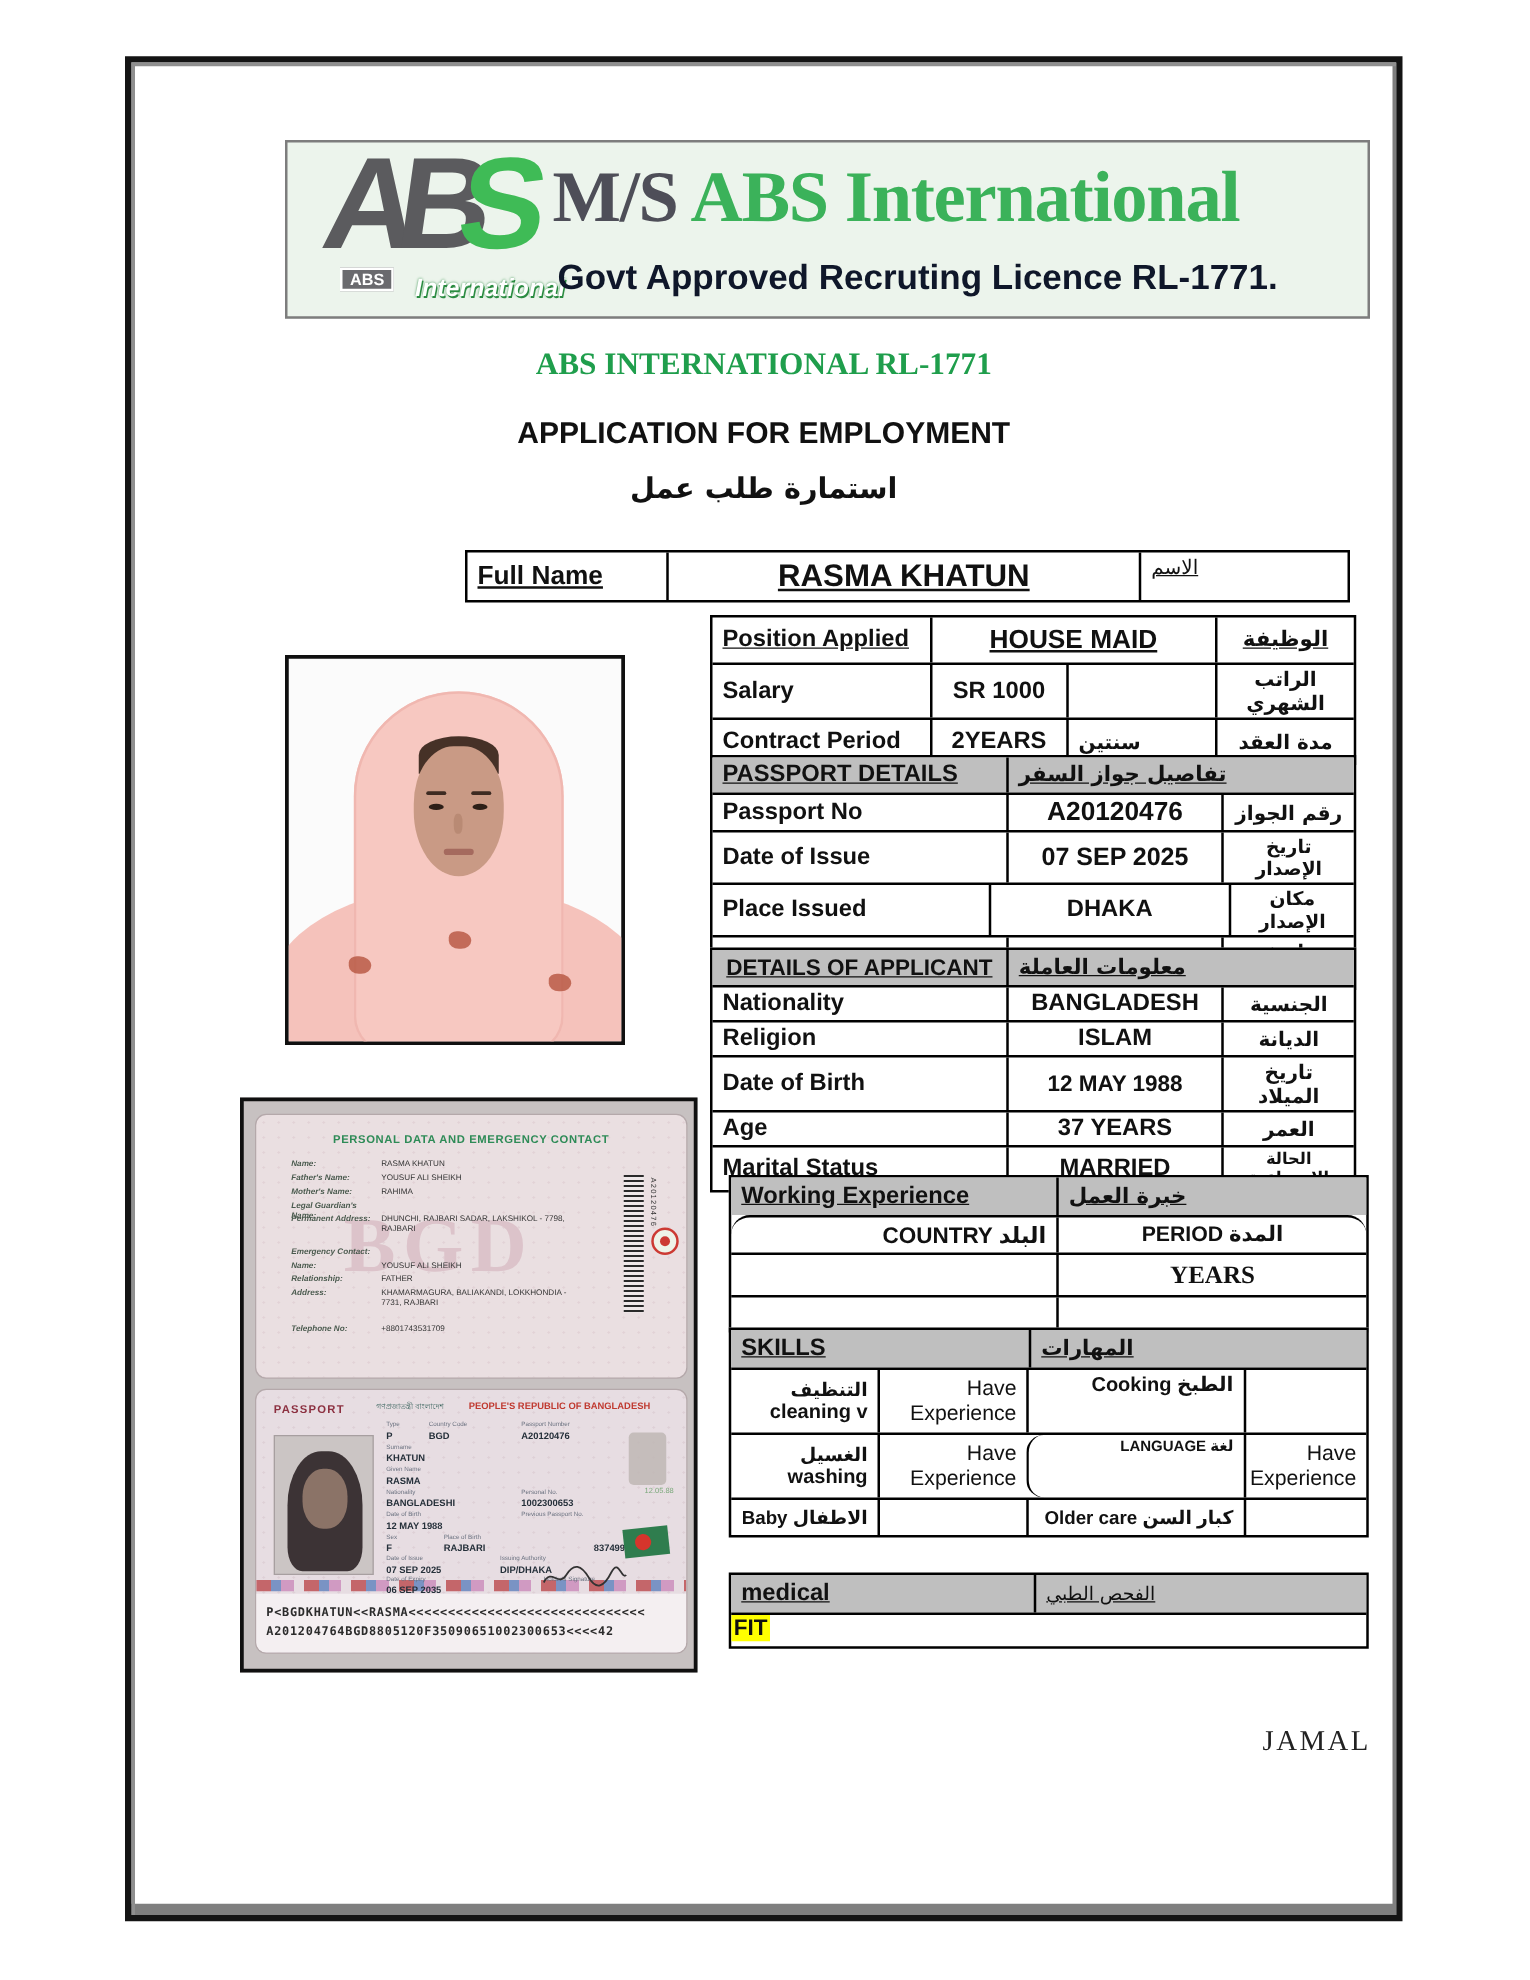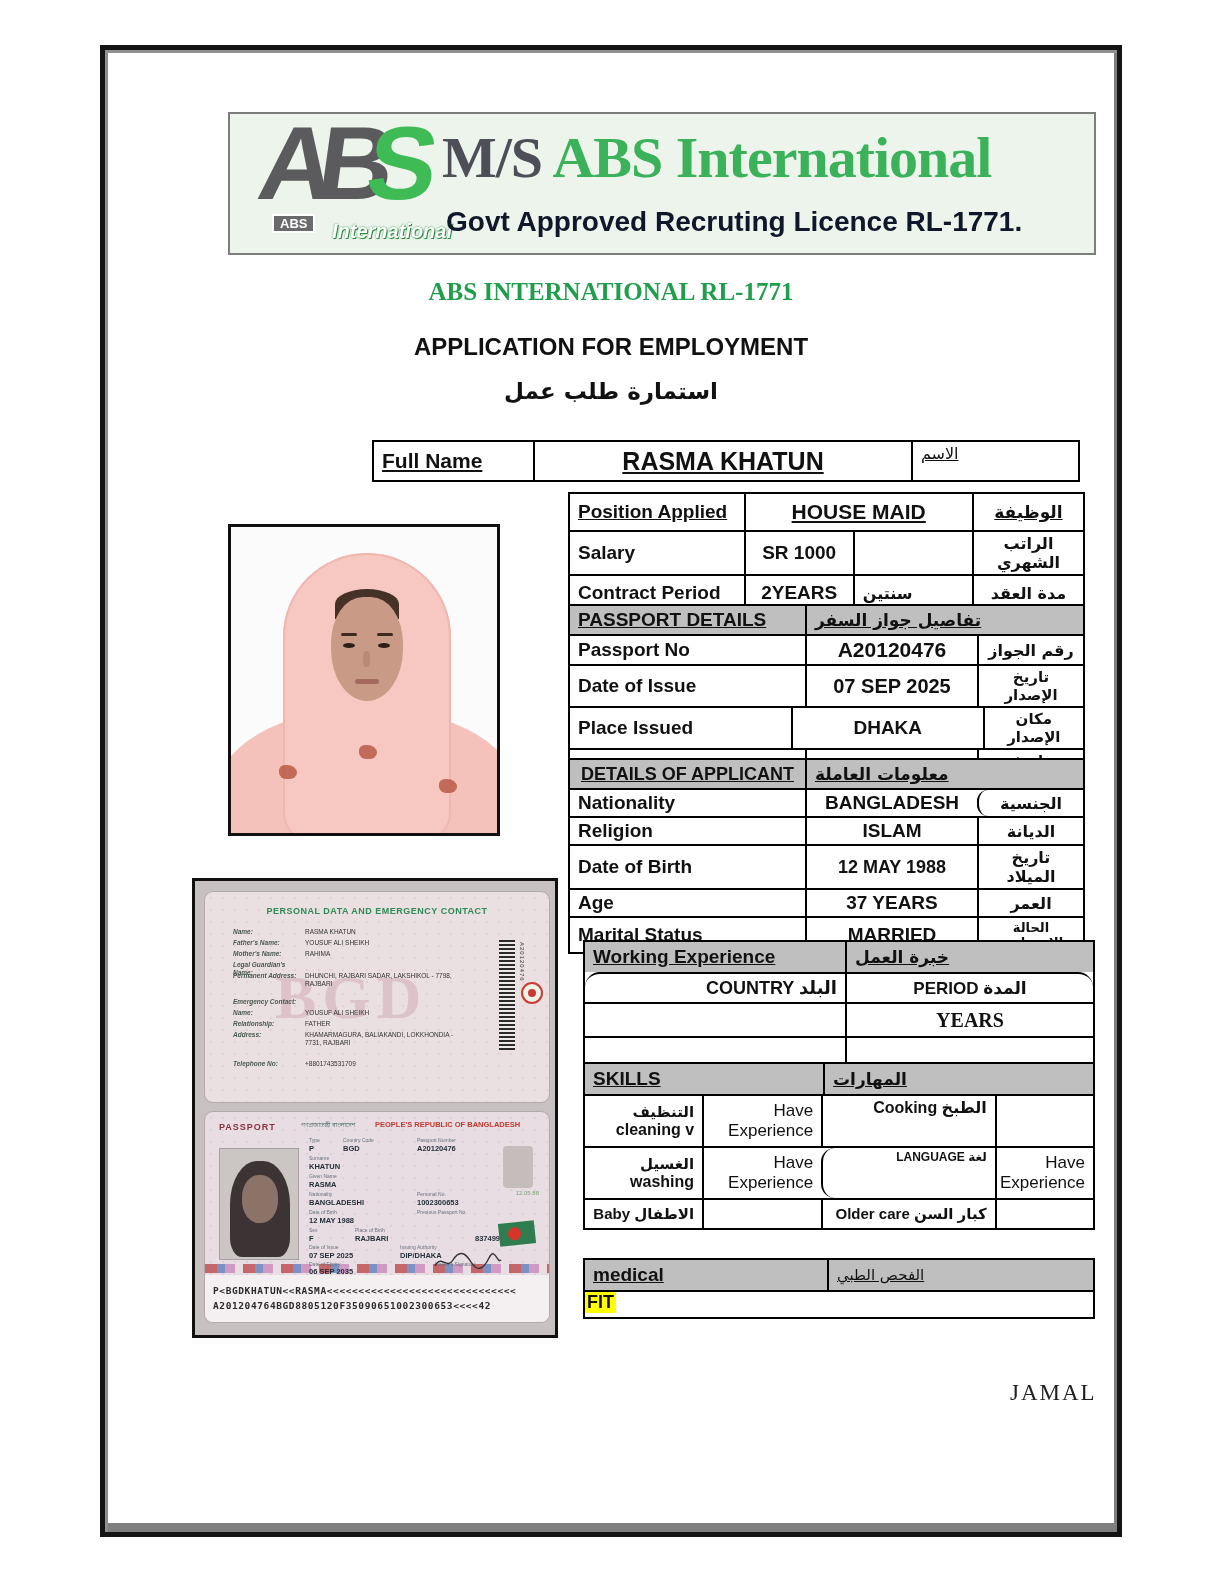--- a/index.html
+++ b/index.html
@@ -220,21 +220,21 @@
   </div>
 
   <div class="tbl aptbl">
     <div class="tr hdr">
       <div class="td b cc" style="width:235px;font-size:18px;">DETAILS OF APPLICANT</div>
       <div class="td ar cr b" style="width:278px;font-size:17px;">معلومات العاملة</div>
     </div>
     <div class="tr">
       <div class="td b" style="width:235px;font-size:19px;">Nationality</div>
       <div class="td b cc" style="width:172px;font-size:19px;">BANGLADESH</div>
-      <div class="td ar cc b" style="width:106px;font-size:16px;border-radius:11px;">الجنسية</div>
+      <div class="td ar cc b" style="width:106px;font-size:16px;">الجنسية</div>
     </div>
     <div class="tr">
       <div class="td b" style="width:235px;font-size:19px;">Religion</div>
       <div class="td b cc" style="width:172px;font-size:19px;">ISLAM</div>
       <div class="td ar cc b" style="width:106px;font-size:16px;">الديانة</div>
     </div>
     <div class="tr">
       <div class="td b" style="width:235px;font-size:19px;">Date of Birth</div>
       <div class="td b cc" style="width:172px;font-size:18px;">12  MAY 1988</div>
       <div class="td ar cc b" style="width:106px;font-size:16px;">تاريخ الميلاد</div>

